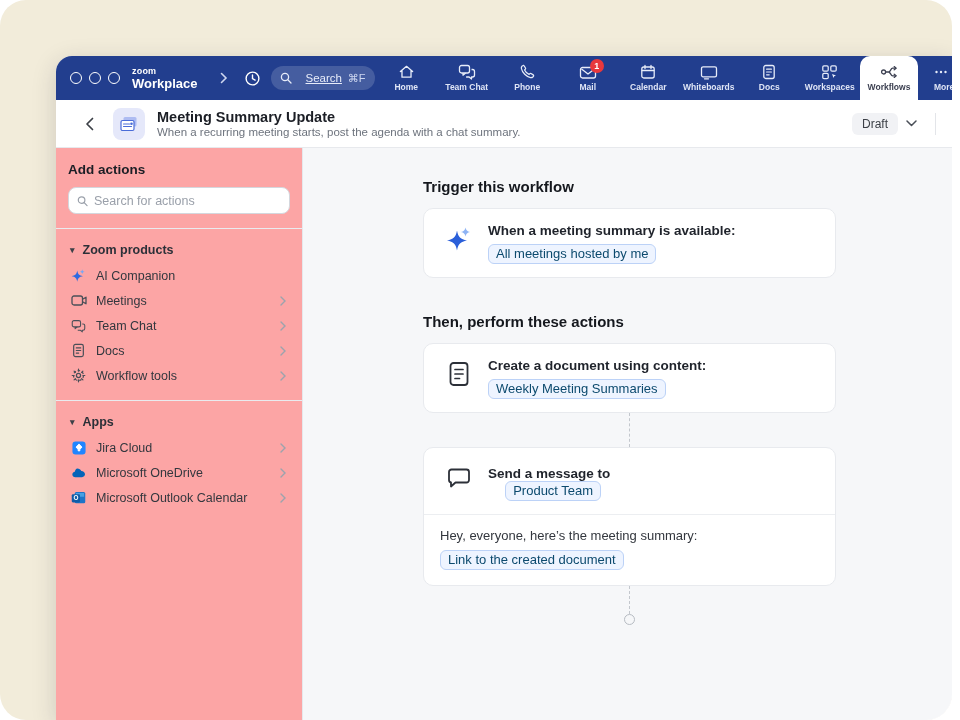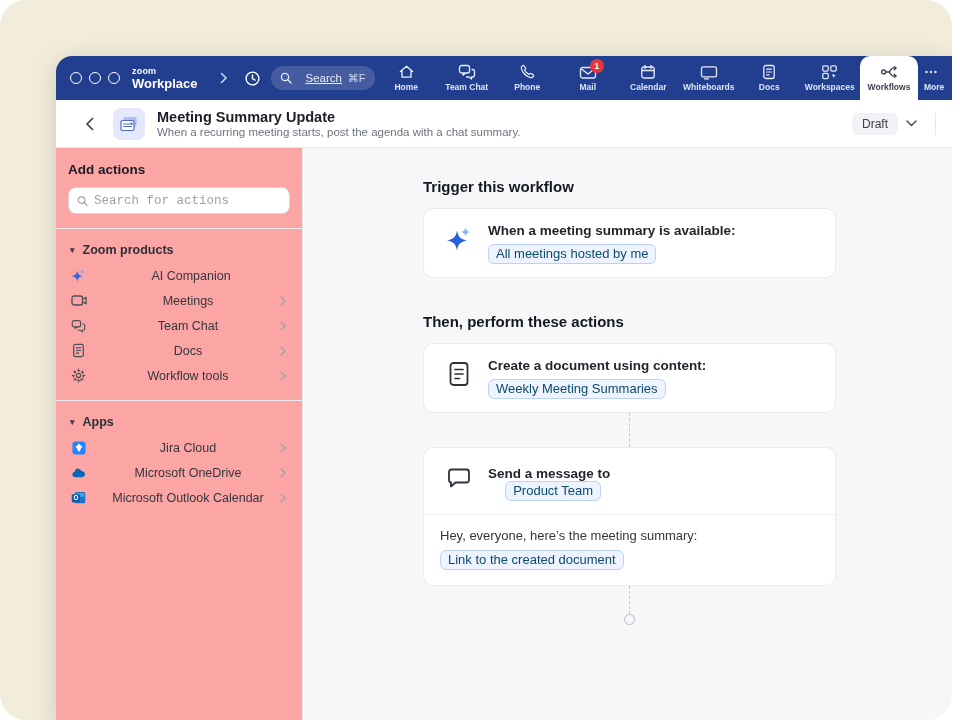--- a/index.html
+++ b/index.html
@@ -24,21 +24,21 @@
                  border-radius:12px; display:flex; align-items:center; padding:0 9px; color:#e7ecf9; }
   .search-pill .txt { font-size:11.5px; margin-left:14px; flex:1;text-decoration:underline; }
   .search-pill .kbd { font-size:11px; color:#cdd7f0; }
 
   .nav { position:absolute; right:0; top:0; height:44px; display:flex; }
   .nav-item { width:60.5px; height:44px; display:flex; flex-direction:column; align-items:center;
               justify-content:center; gap:2px; color:#e7ecf9; cursor:pointer; position:relative; }
   .nav-item .lbl { font-size:8.5px; color:#dfe5f6; white-space:nowrap;font-weight:bold; }
   .nav-item.active { background:#fff; border-radius:10px 10px 0 0; color:#3d4152; width:58px; }
   .nav-item.active .lbl { color:#3d4152; }
-  .nav-item.partial { width:34px; overflow:hidden; align-items:flex-start; padding-left:6px; }
+  .nav-item.partial { width:34px; overflow:hidden; align-items:flex-start; padding-left:16px; }
   .badge { position:absolute; top:3px; left:50%; margin-left:2px; min-width:14px; height:14px; border-radius:8px;
            background:#e8383d; color:#fff; font-size:9px; font-weight:bold; display:flex; align-items:center;
            justify-content:center; padding:0 3px; }
 
   
   .content { position:absolute; top:44px; left:0; right:0; bottom:0; background:#fff;
              border-top-left-radius:14px; display:flex; flex-direction:column; overflow:hidden; }
 
   
   .wf-header { height:48px; display:flex; align-items:center; padding:0 16px 0 22px;
@@ -57,29 +57,29 @@
 
   
   .body-row { flex:1; display:flex; min-height:0; }
 
   
   .sidebar { width:247px; flex:0 0 auto; border-right:1px solid #e6e8ec; background:#fca5a5; padding-top:14px; }
   .sb-title { font-size:13.5px; font-weight:bold; color:#1b1e25; margin:0 12px; }
   .sb-search { margin:10px 12px 0; height:27px; border:1px solid #d4d7dd; border-radius:8px;
                display:flex; align-items:center; padding:0 8px; background:#fff; }
   .sb-search input { border:0; outline:0; font-size:12.5px; color:#3c4047; margin-left:6px; width:100%;
-                     font-family:Liberation Mono, monospace; background:transparent; }
+                     font-family:Liberation Sans, sans-serif; background:transparent; }
   .sb-search input::placeholder { color:#9aa0aa; }
   .sb-div { height:1px; background:#e9ebef; margin-top:14px; }
   .sb-section { padding:12px 12px 2px; }
   .sb-sec-head { display:flex; align-items:center; gap:8px; font-size:12.5px; font-weight:bold;
                  color:#2c3038; padding:2px 2px 6px; cursor:pointer; }
   .sb-sec-head .tri { font-size:9px; color:#3c4047; }
   .sb-item { display:flex; align-items:center; height:25px; padding:0 4px 0 2px; cursor:pointer;
-             border-radius:6px;text-align:center; }
+             border-radius:6px; }
   .sb-item .ico { width:17px; height:17px; display:flex; align-items:center; justify-content:center; flex:0 0 auto; }
   .sb-item .lbl { font-size:12.5px; color:#33373e; margin-left:9px; flex:1; white-space:nowrap; }
   .sb-item .chev { color:#9ca3ad; display:flex; }
 
   
   .canvas { flex:1; background:#f6f7f9; overflow:hidden; padding:30px 0 0 120px; }
   .cv-heading { font-size:15px; font-weight:bold; color:#15181e; }
   .card { width:413px; background:#fff; border:1px solid #e8eaee; border-radius:10px; margin-top:13px;
           cursor:pointer; }
   .card-row { display:flex; align-items:flex-start; padding:14px 16px 13px 22px; }

